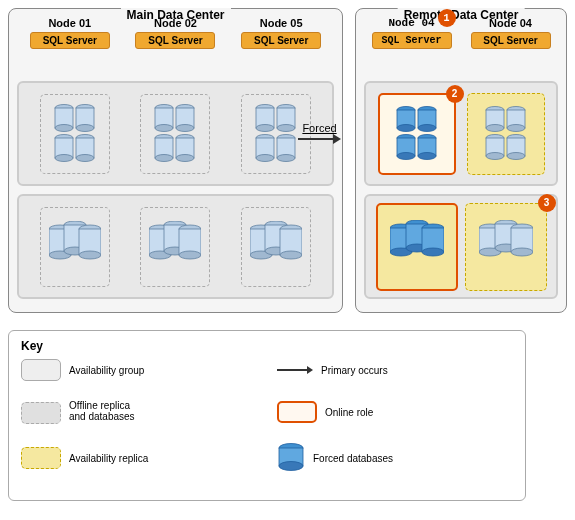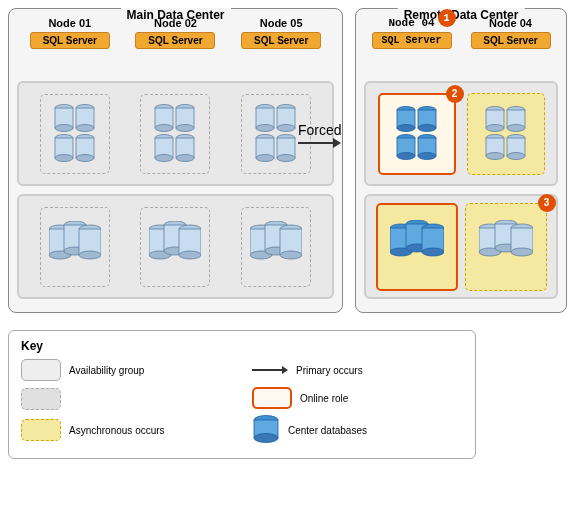--- a/index.html
+++ b/index.html
@@ -465,30 +465,30 @@
               <ellipse cx="11" cy="28" rx="11" ry="4" fill="#a0b8d0" stroke="#6080a0" stroke-width="0.8"></ellipse>
             </g>
           </svg>
         </div>
       </div>
     </div>
 
   </div>
 
   <div style="position:absolute; top:122px; left:298px; display:flex; flex-direction:column; align-items:center;">
-    <div style="font-size:14px; margin-bottom:0;">Forced</div>
+    <div style="font-size:11px; margin-bottom:0;text-decoration:underline;">Forced</div>
     <div class="arrow-line">
       <div class="arrow-shaft"></div>
       <div class="arrow-head"></div>
     </div>
   </div>
 
-  <div style="position:absolute; top:330px; left:8px; width:468px; border:1.5px solid #aaa; border-radius:6px; padding:8px 12px; background:#fff;">
+  <div style="position:absolute; top:330px; left:8px; width:518px; border:1.5px solid #aaa; border-radius:6px; padding:8px 12px; background:#fff;">
     <div style="font-weight:bold; font-size:12px; margin-bottom:6px;">Key</div>
-    <div style="display:grid; grid-template-columns:1fr 1fr; gap:5px 20px;">
+    <div style="display:grid; grid-template-columns:1fr 1fr; gap:19px 20px;">
 
       <div class="key-item">
         <div class="key-symbol">
           <div class="shape-ag"></div>
         </div>
         <span>Availability group</span>
       </div>
       <div class="key-item">
         <div class="key-symbol">
           <div class="arrow-key">
@@ -496,43 +496,44 @@
             <div class="head"></div>
           </div>
         </div>
         <span>Primary occurs</span>
       </div>
 
       <div class="key-item" style="align-items:flex-start;">
         <div class="key-symbol" style="margin-top:2px;">
           <div class="shape-offline"></div>
         </div>
+        <span>Offline replica<br>and databases</span>
       </div>
       <div class="key-item">
         <div class="key-symbol">
           <div class="shape-primary"></div>
         </div>
         <span>Online role</span>
       </div>
 
       <div class="key-item">
         <div class="key-symbol">
           <div class="shape-async"></div>
         </div>
-        <span>Asynchronous occurs</span>
+        <span>Availability replica</span>
       </div>
       <div class="key-item">
         <div class="key-symbol">
           <svg width="28" height="30" viewBox="0 0 28 30">
             <ellipse cx="14" cy="5" rx="12" ry="4.5" fill="#4090d0" stroke="#2060a0" stroke-width="0.8"></ellipse>
             <rect x="2" y="5" width="24" height="18" fill="#60a8e0" stroke="#2060a0" stroke-width="0.8"></rect>
             <ellipse cx="14" cy="23" rx="12" ry="4.5" fill="#3878b8" stroke="#2060a0" stroke-width="0.8"></ellipse>
           </svg>
         </div>
-        <span>Center databases</span>
+        <span>Forced databases</span>
       </div>
 
       <div class="key-item"></div>
 
     </div>
   </div>
 
 </div>
 
 </body></html>

